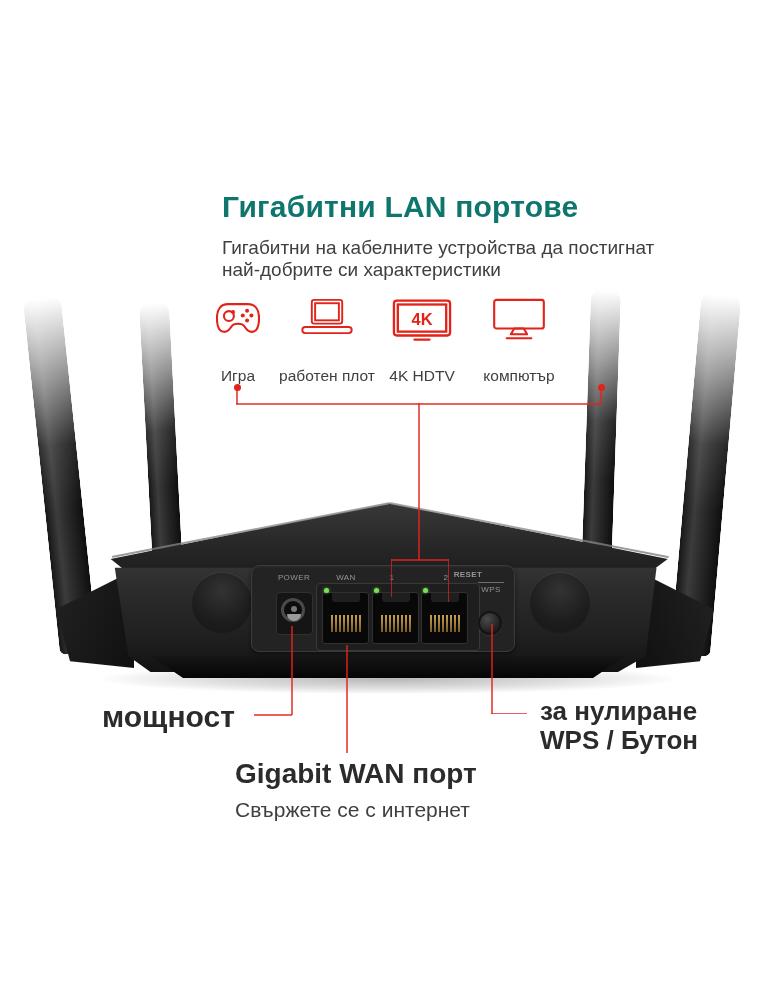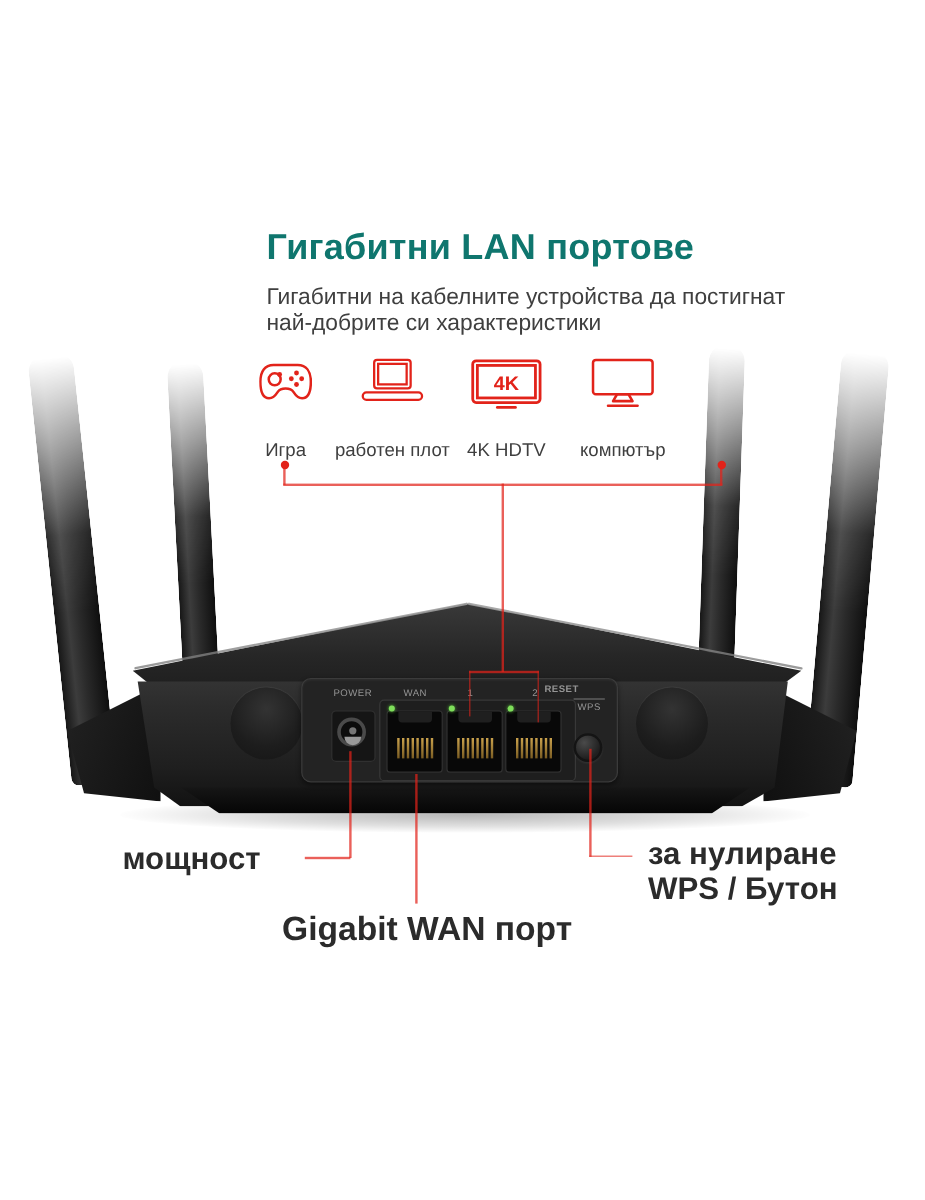--- a/index.html
+++ b/index.html
@@ -84,21 +84,21 @@
   .pins{position:absolute;top:22px;left:50%;transform:translateX(-50%);display:flex;gap:2px;}
   .pin{width:2px;height:17px;background:linear-gradient(#caa24d,#7a5c22);}
   .led{position:absolute;width:5px;height:5px;border-radius:50%;background:#7ede5a;z-index:12;
     box-shadow:0 0 3px #5bc23c;top:588px;}
   .ledw{left:324px;} .led1{left:374px;} .led2{left:423px;}
   .wps-btn{position:absolute;left:478px;top:611px;width:20px;height:20px;border-radius:50%;z-index:11;
     background:radial-gradient(circle at 35% 30%,#4a4a4a,#1f1f1f 70%);border:2px solid #141414;box-sizing:content-box;
     box-shadow:0 1px 2px rgba(255,255,255,.08);}
 
   
-  .co-power{left:102px;top:700px;font-size:26px;font-weight:700;color:#2b2b2b;z-index:60;}
+  .co-power{left:102px;top:700px;font-size:30px;font-weight:700;color:#2b2b2b;z-index:60;}
   .co-wan-t{left:235px;top:758px;font-size:28px;font-weight:700;color:#2b2b2b;z-index:60;}
   .co-wan-s{left:235px;top:798px;font-size:21px;font-weight:400;color:#3f3f3f;z-index:60;}
   .co-wps{left:540px;top:697px;font-size:26px;font-weight:700;color:#2b2b2b;line-height:29px;z-index:60;}
 </style>
 </head>
 <body>
 
 <div class="canvas">
 
   <div class="abs title">Гигабитни LAN портове</div>
@@ -239,18 +239,19 @@
   <div class="rl" style="left:390.5px;top:559px;width:1.5px;height:38px;"></div>
   <div class="rl" style="left:447.5px;top:559px;width:1.5px;height:43px;"></div>
   <div class="rl" style="left:291px;top:626px;width:1.5px;height:89px;"></div>
   <div class="rl" style="left:254px;top:714px;width:38px;height:1.5px;"></div>
   <div class="rl" style="left:346px;top:645px;width:1.5px;height:108px;"></div>
   <div class="rl" style="left:491px;top:624px;width:1.5px;height:90px;"></div>
   <div class="rl" style="left:491px;top:712.5px;width:36px;height:1.5px;"></div>
 
   <div class="abs co-power">мощност</div>
   <div class="abs co-wan-t">Gigabit WAN порт</div>
+  <div class="abs co-wan-s">Свържете се с интернет</div>
   <div class="abs co-wps">
     <div>за нулиране</div>
     <div>WPS / Бутон</div>
   </div>
 
 </div>
 
 </body></html>

